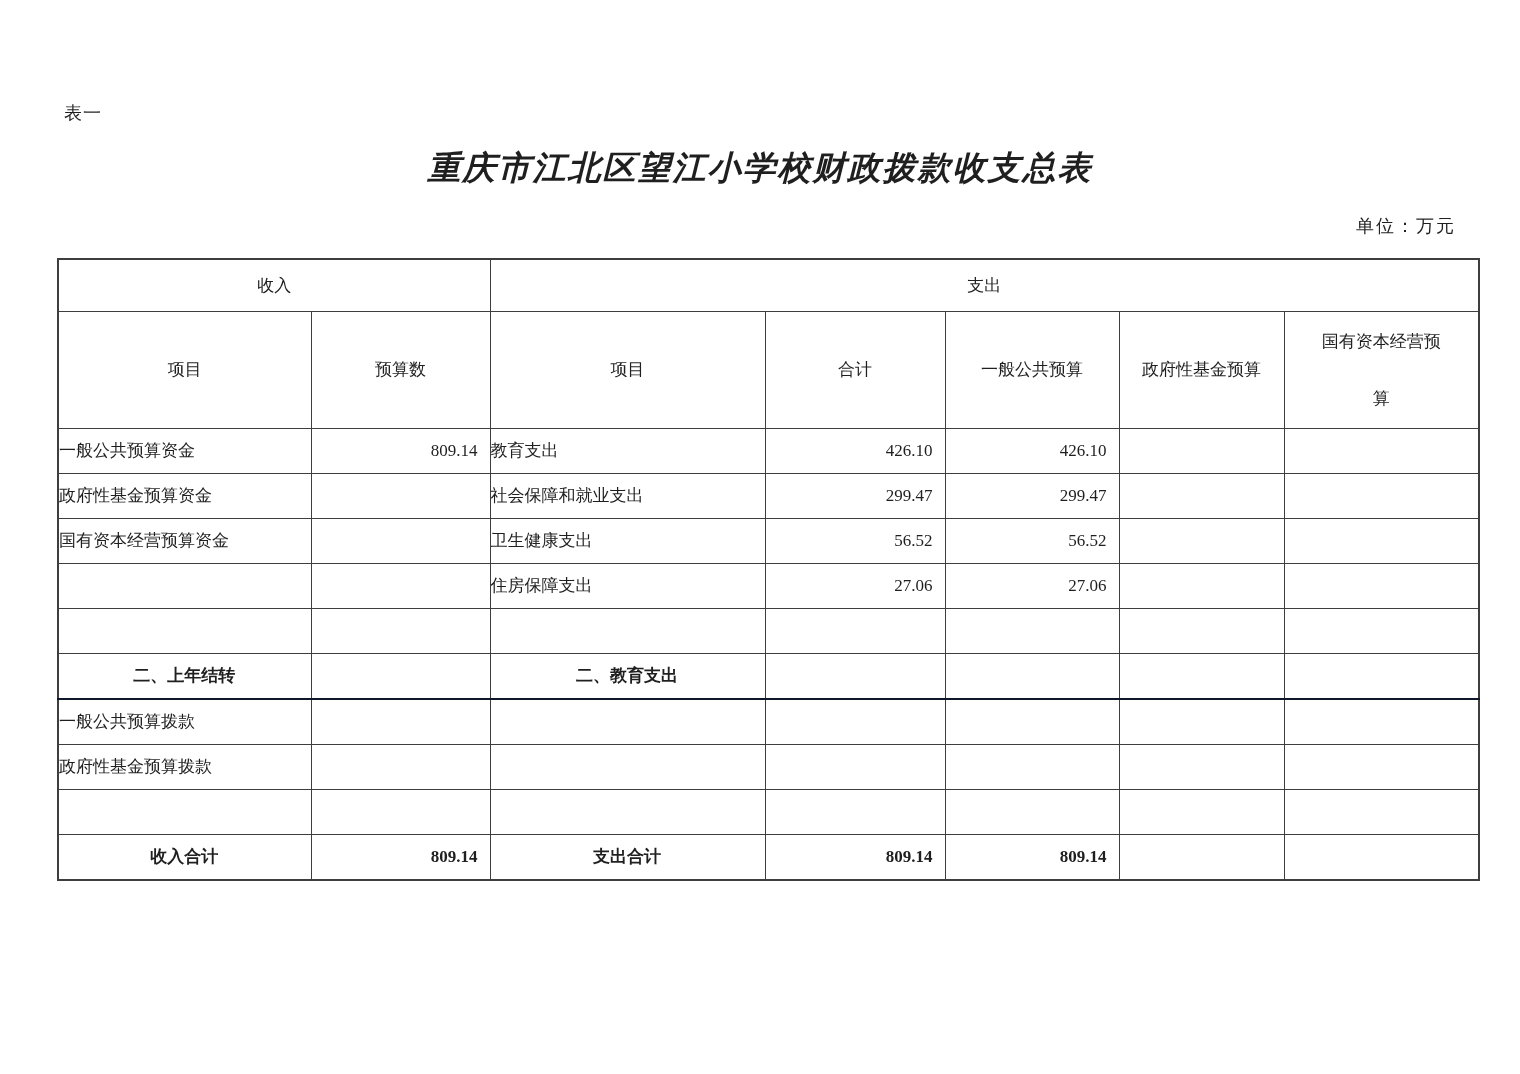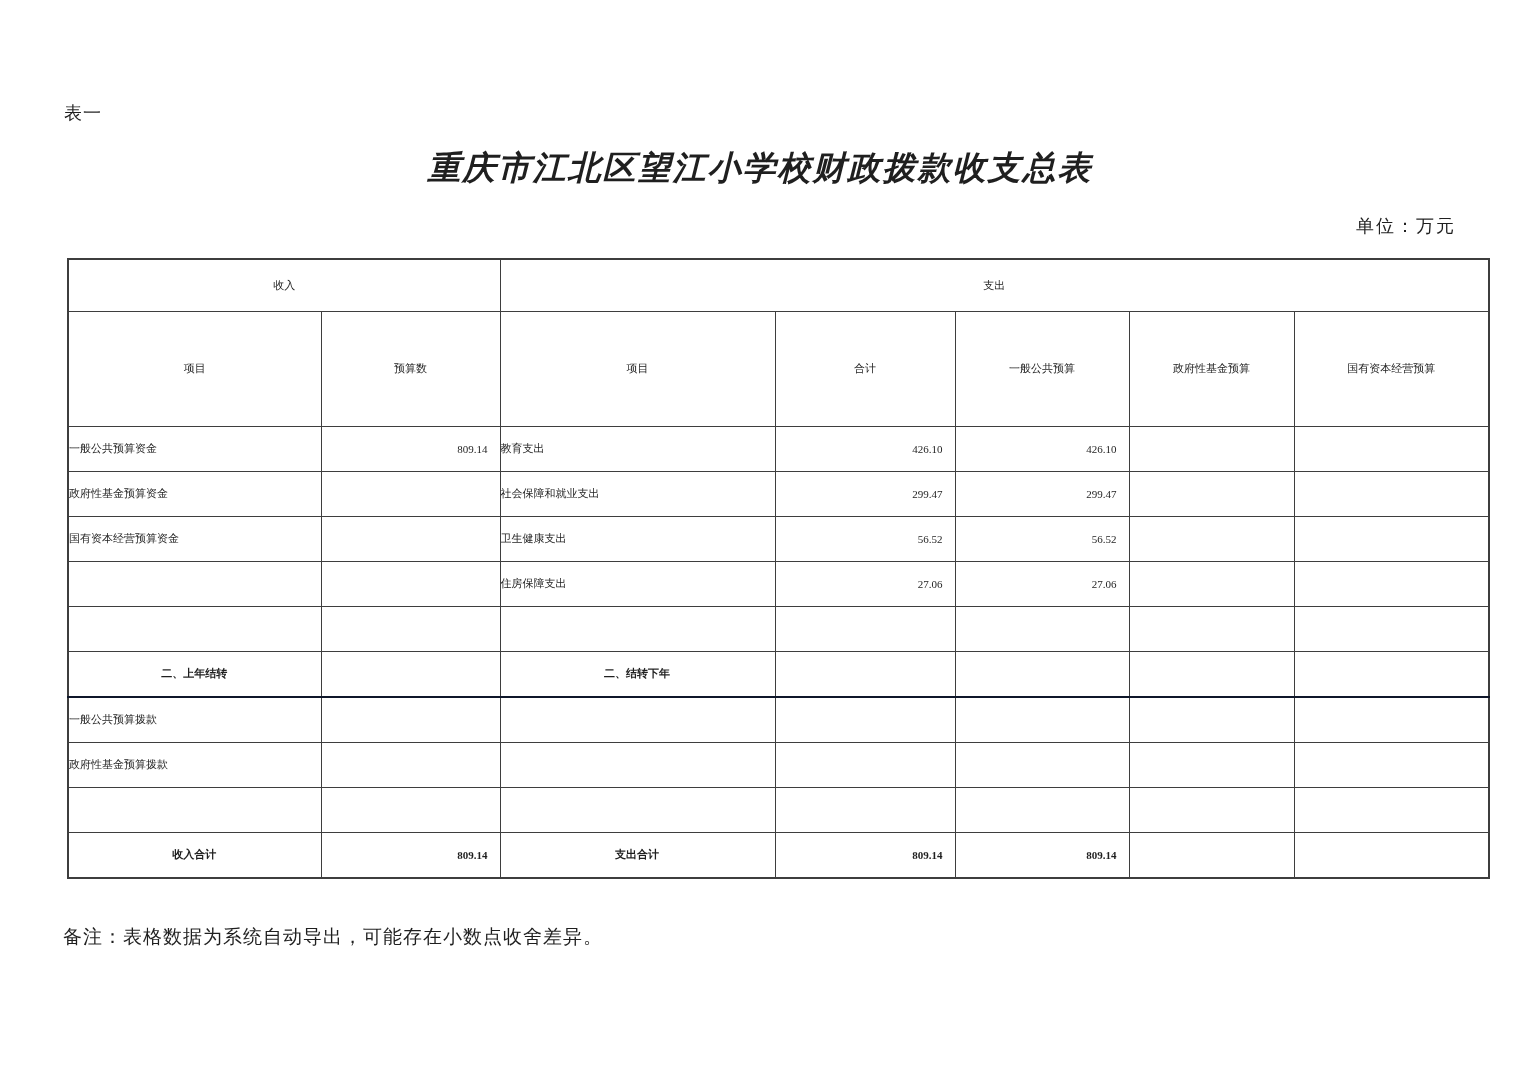--- a/index.html
+++ b/index.html
@@ -20,24 +20,24 @@
     position:absolute; top:146px; left:0; width:100%;
     text-align:center; font-size:33px; font-weight:700;
     letter-spacing:2px;
     font-style:italic;
   }
   .unit-note {
     position:absolute; top:214px; right:64px;
     font-size:18px; letter-spacing:2px;
   }
   table.budget {
-    position:absolute; left:67px; top:258px;
+    position:absolute; left:57px; top:258px;
     width:1421px;
     border-collapse:collapse; table-layout:fixed;
-    font-size:11px;
+    font-size:17px;
   }
   table.budget, table.budget th, table.budget td {
     border:1px solid #3e3e3e;
   }
   table.budget { border:2px solid #3e3e3e; }
   col.c1{width:253px} col.c2{width:179px} col.c3{width:275px}
   col.c4{width:180px} col.c5{width:174px} col.c6{width:165px}
   col.c7{width:195px}
   th { font-weight:400; text-align:center; vertical-align:middle; }
   tr.hdr1 { height:52px; }
@@ -138,21 +138,21 @@
           <td class="num"></td>
           <td class="item"></td>
           <td class="num"></td>
           <td class="num"></td>
           <td class="num"></td>
           <td class="num"></td>
         </tr>
         <tr class="row-section">
           <td class="item">二、上年结转</td>
           <td class="num"></td>
-          <td class="item">二、结转下年</td>
+          <td class="item">二、教育支出</td>
           <td class="num"></td>
           <td class="num"></td>
           <td class="num"></td>
           <td class="num"></td>
         </tr>
         <tr class="row-detail">
           <td class="item">一般公共预算拨款</td>
           <td class="num"></td>
           <td class="item"></td>
           <td class="num"></td>
@@ -183,15 +183,14 @@
           <td class="num">809.14</td>
           <td class="item">支出合计</td>
           <td class="num">809.14</td>
           <td class="num">809.14</td>
           <td class="num"></td>
           <td class="num"></td>
         </tr>
       </tbody>
   </table>
 
-  <div class="footer-note">备注：表格数据为系统自动导出，可能存在小数点收舍差异。</div>
 
 </div>
 
 </body></html>

